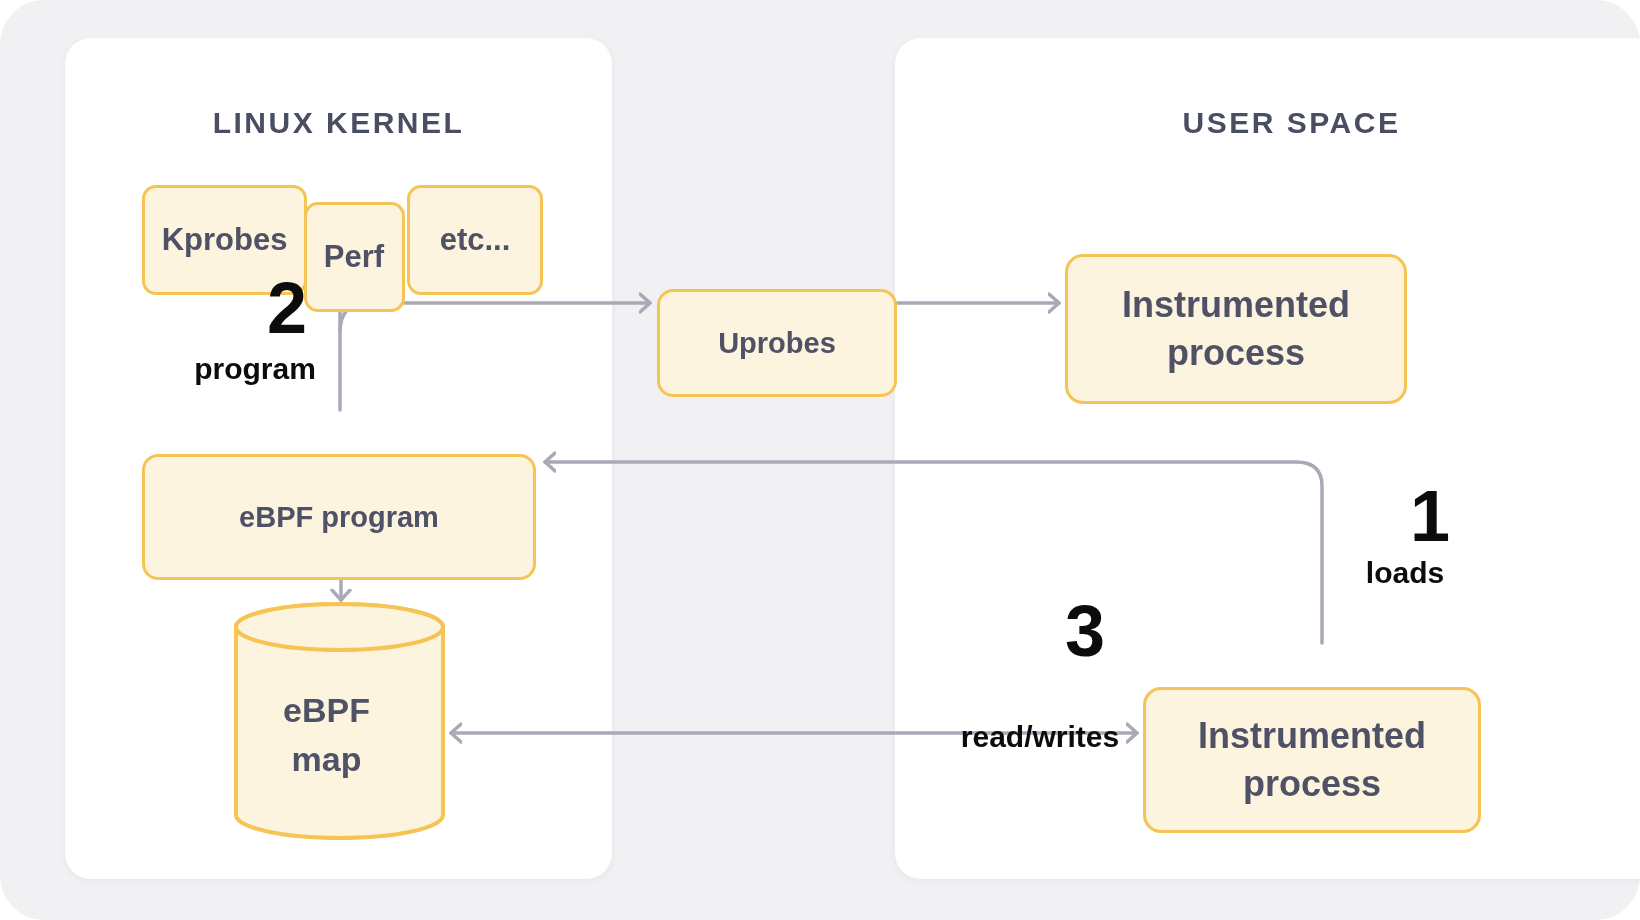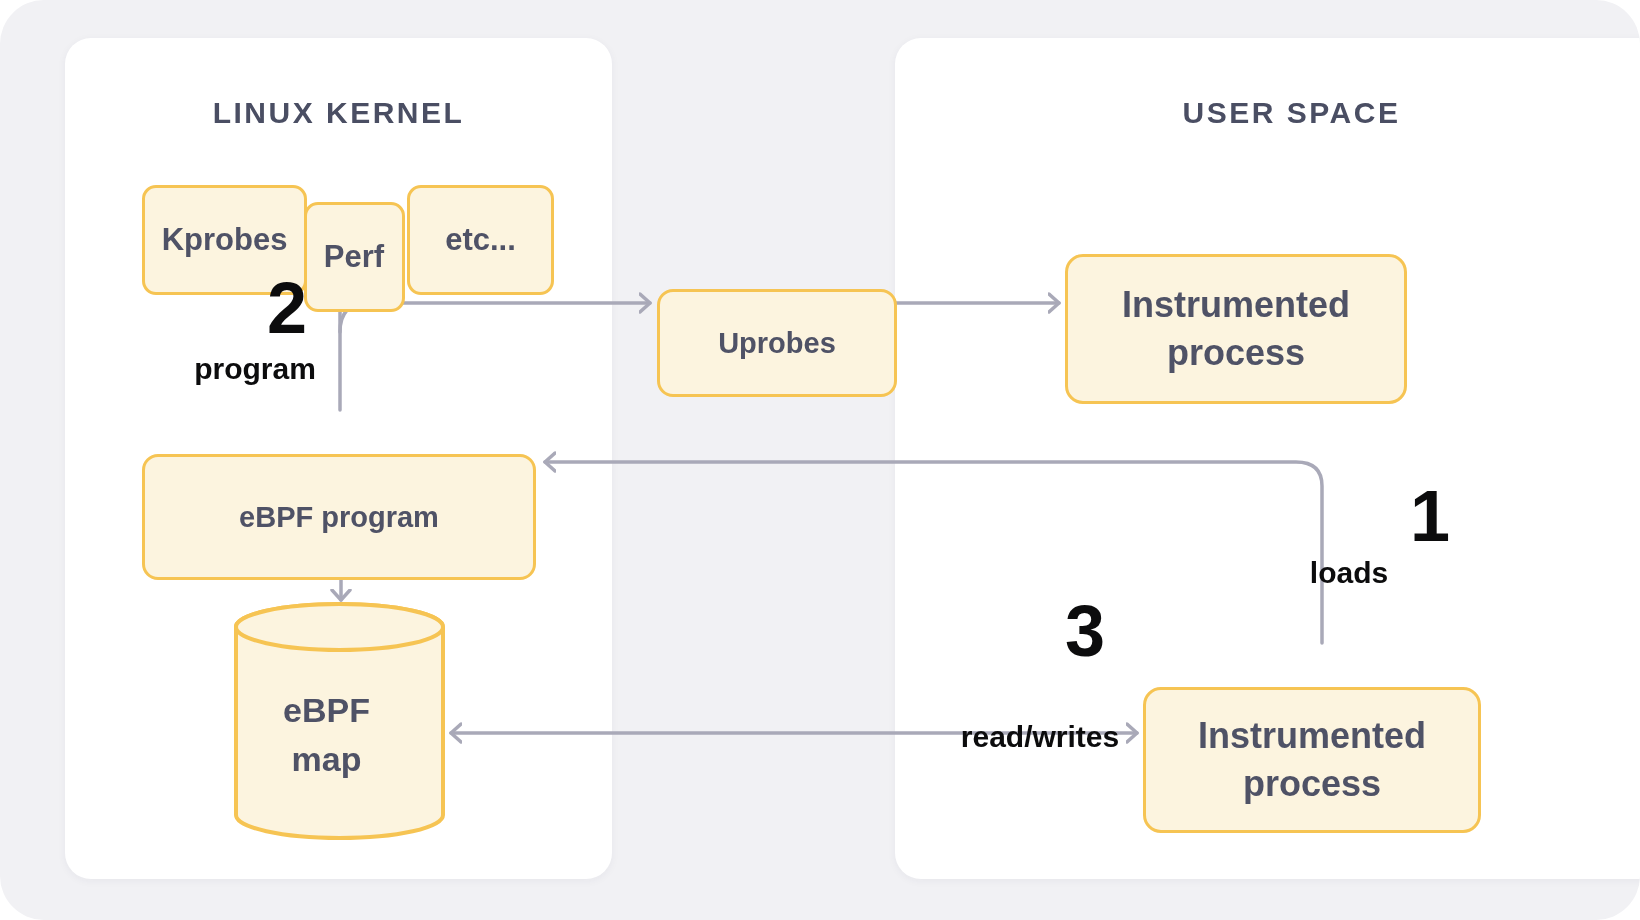--- a/index.html
+++ b/index.html
@@ -7,45 +7,45 @@
     --arrow:#A9A9B8; --heading:#4A4E63; --node-text:#4F5266; --step:#0C0C0D;
   }
   *{box-sizing:border-box;margin:0;padding:0;}
   body{background:#FFFFFF;font-family:"Liberation Sans","DejaVu Sans",sans-serif;}
   .canvas{position:relative;width:1640px;height:920px;background:var(--bg);
     border-radius:44px;overflow:hidden;}
   .panel{position:absolute;top:38px;height:841px;background:var(--panel);
     border-radius:26px;box-shadow:0 2px 8px rgba(40,40,70,0.05);z-index:0;}
   .panel-kernel{left:65px;width:547px;}
   .panel-user{left:895px;width:793px;}
-  .panel-title{position:absolute;top:58px;width:100%;text-align:center;
+  .panel-title{position:absolute;top:68px;width:100%;text-align:center;
     font-size:30px;font-weight:700;letter-spacing:2.5px;color:var(--heading);}
   svg.wires{position:absolute;left:0;top:0;z-index:1;pointer-events:none;}
   .node{position:absolute;display:flex;align-items:center;justify-content:center;
     background:var(--node-fill);border:3.5px solid var(--node-border);
     color:var(--node-text);font-weight:700;text-align:center;z-index:2;margin-top:42px;}
   .cell{border-radius:14px;font-size:31px;}
   .cell-kprobes{left:142px;top:143px;width:165px;height:110px;}
   .cell-perf{left:303.5px;top:160px;width:101px;height:110px;}
-  .cell-etc{left:407px;top:143px;width:147px;height:110px;}
+  .cell-etc{left:407px;top:143px;width:136px;height:110px;}
   .node-program{left:142px;top:412px;width:394px;height:126px;border-radius:16px;font-size:29px;}
   .node-uprobes{left:657px;top:247px;width:240px;height:108px;border-radius:16px;font-size:29px;}
   .node-proc{border-radius:18px;font-size:36px;line-height:1.32;flex-direction:column;}
   .node-proc-top{left:1065px;top:212px;width:342px;height:150px;}
   .node-proc-bottom{left:1143px;top:645px;width:338px;height:146px;}
   .map-label{position:absolute;left:223px;top:686px;width:207px;text-align:center;
     color:var(--node-text);font-weight:700;font-size:34px;line-height:1.45;z-index:2;}
   .step-number{position:absolute;width:100px;text-align:center;color:var(--step);
     font-size:72px;font-weight:700;line-height:1;z-index:3;}
   .step-word{position:absolute;width:240px;text-align:center;color:var(--step);
     font-size:30px;font-weight:700;line-height:1.1;z-index:3;}
   .num-2{left:237px;top:272px;}
   .word-listens{left:135px;top:352px;}
   .num-1{left:1380px;top:480px;}
-  .word-loads{left:1229px;top:556px;}
+  .word-loads{left:1285px;top:556px;}
   .num-3{left:1035px;top:595px;}
   .word-readwrites{left:920px;top:674px;margin-top:46px;}
 </style>
 </head>
 <body>
 
 <div class="canvas">
 
   <div class="panel panel-kernel">
     <div class="panel-title">LINUX KERNEL</div>

